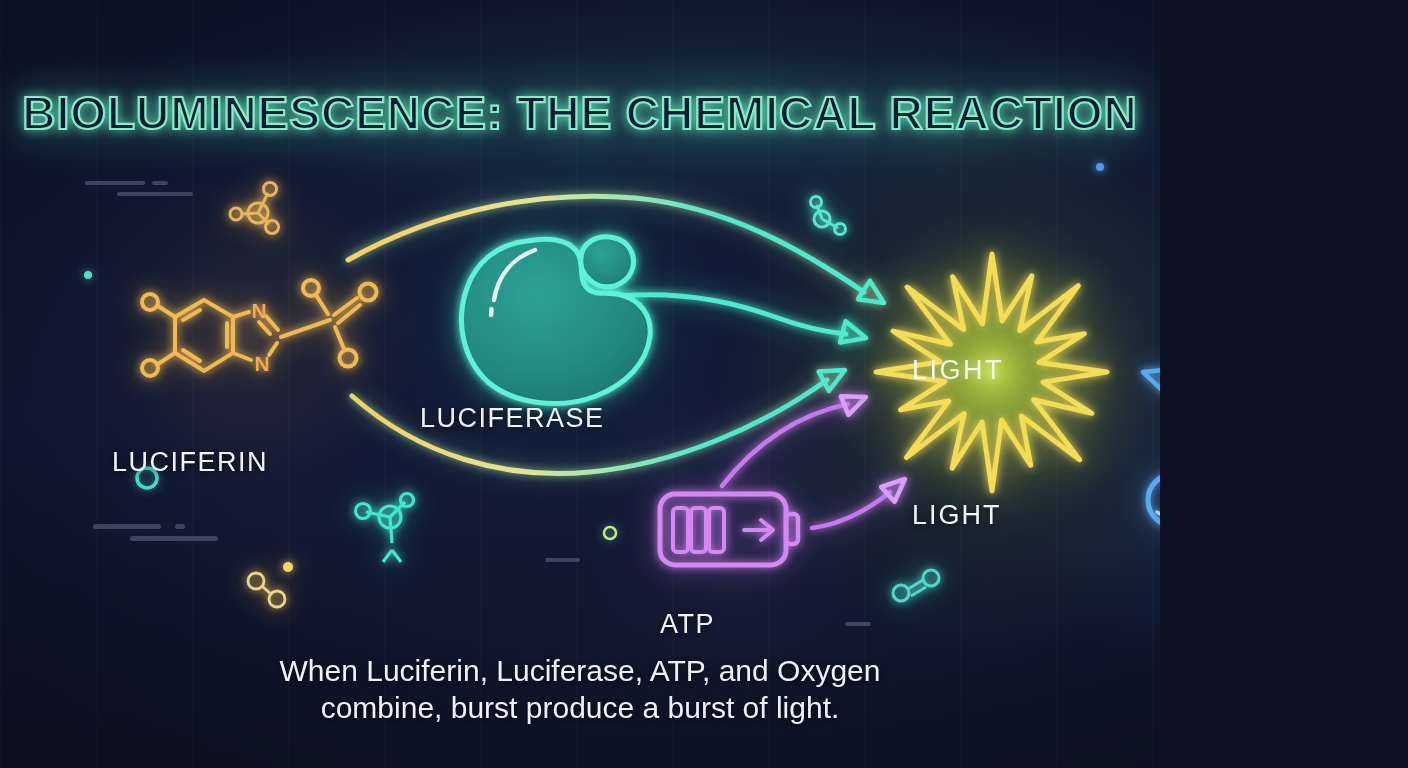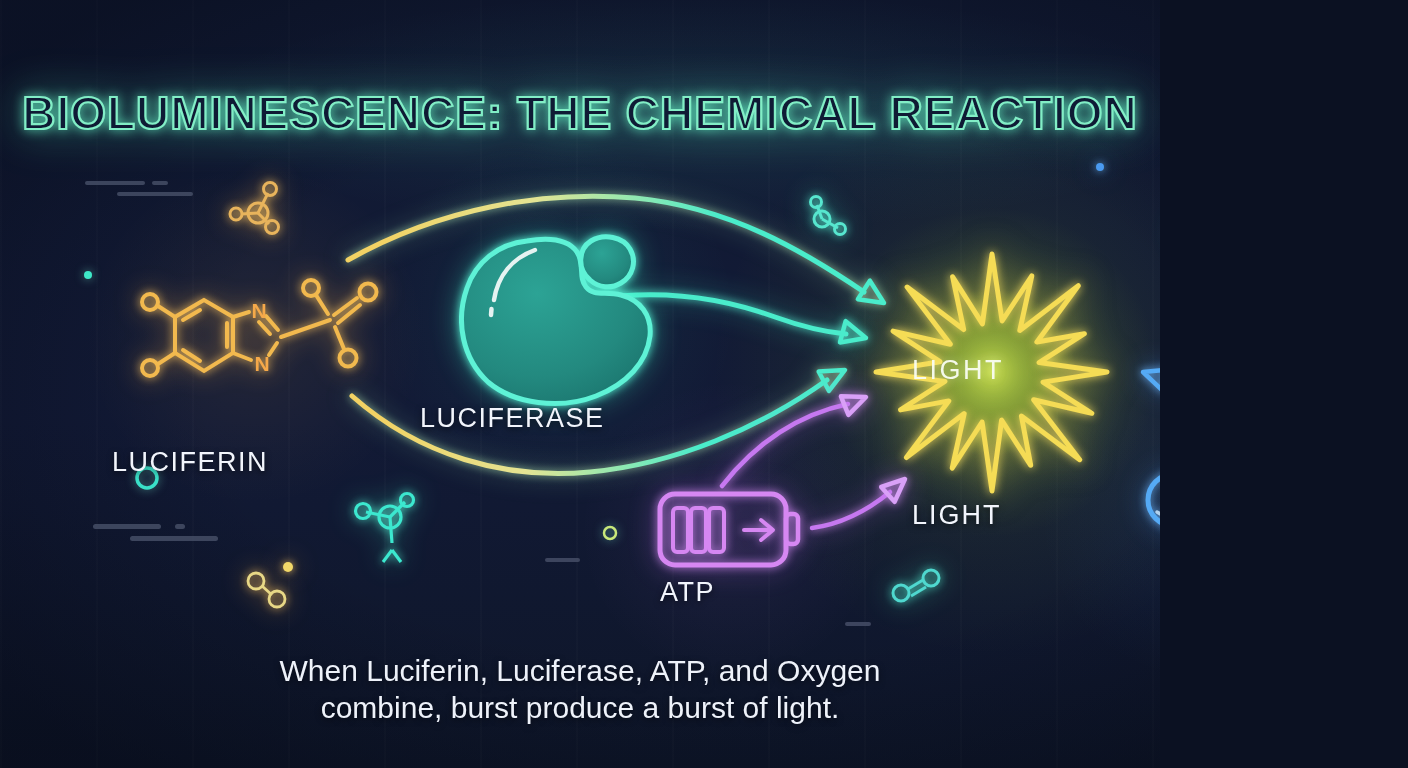--- a/index.html
+++ b/index.html
@@ -251,21 +251,21 @@
       <circle cx="1224" cy="538" r="28" stroke-width="5"></circle>
       <path d="M 1190 510 L 1204 521" stroke-width="4" stroke-linecap="round"></path>
       <path d="M 1184 518 L 1198 529" stroke-width="4" stroke-linecap="round"></path>
       <path d="M 1157 512 Q 1172 522 1188 511" stroke="rgba(200,230,255,0.85)" stroke-width="3.5" stroke-linecap="round"></path>
       <path d="M 1206 555 Q 1224 564 1242 550" stroke="rgba(200,230,255,0.85)" stroke-width="3.5" stroke-linecap="round"></path>
     </g>
   </svg>
 
   <div class="node-label" style="left:112px;top:405px;width:270px;margin-top:44px;">LUCIFERIN</div>
   <div class="node-label" style="left:420px;top:405px;width:275px;">LUCIFERASE</div>
-  <div class="node-label" style="left:660px;top:579px;width:140px;">ATP</div>
+  <div class="node-label" style="left:660px;top:611px;width:140px;">ATP</div>
   <div class="node-label light-center" style="left:912px;top:357px;width:160px;letter-spacing:2.5px;">LIGHT</div>
   <div class="node-label" style="left:912px;top:502px;width:160px;letter-spacing:2px;">LIGHT</div>
 
   <div class="caption">
     <div>When Luciferin, Luciferase, ATP, and Oxygen</div>
     <div>combine, burst produce a burst of light.</div>
   </div>
 </div>
 
 </body></html>

